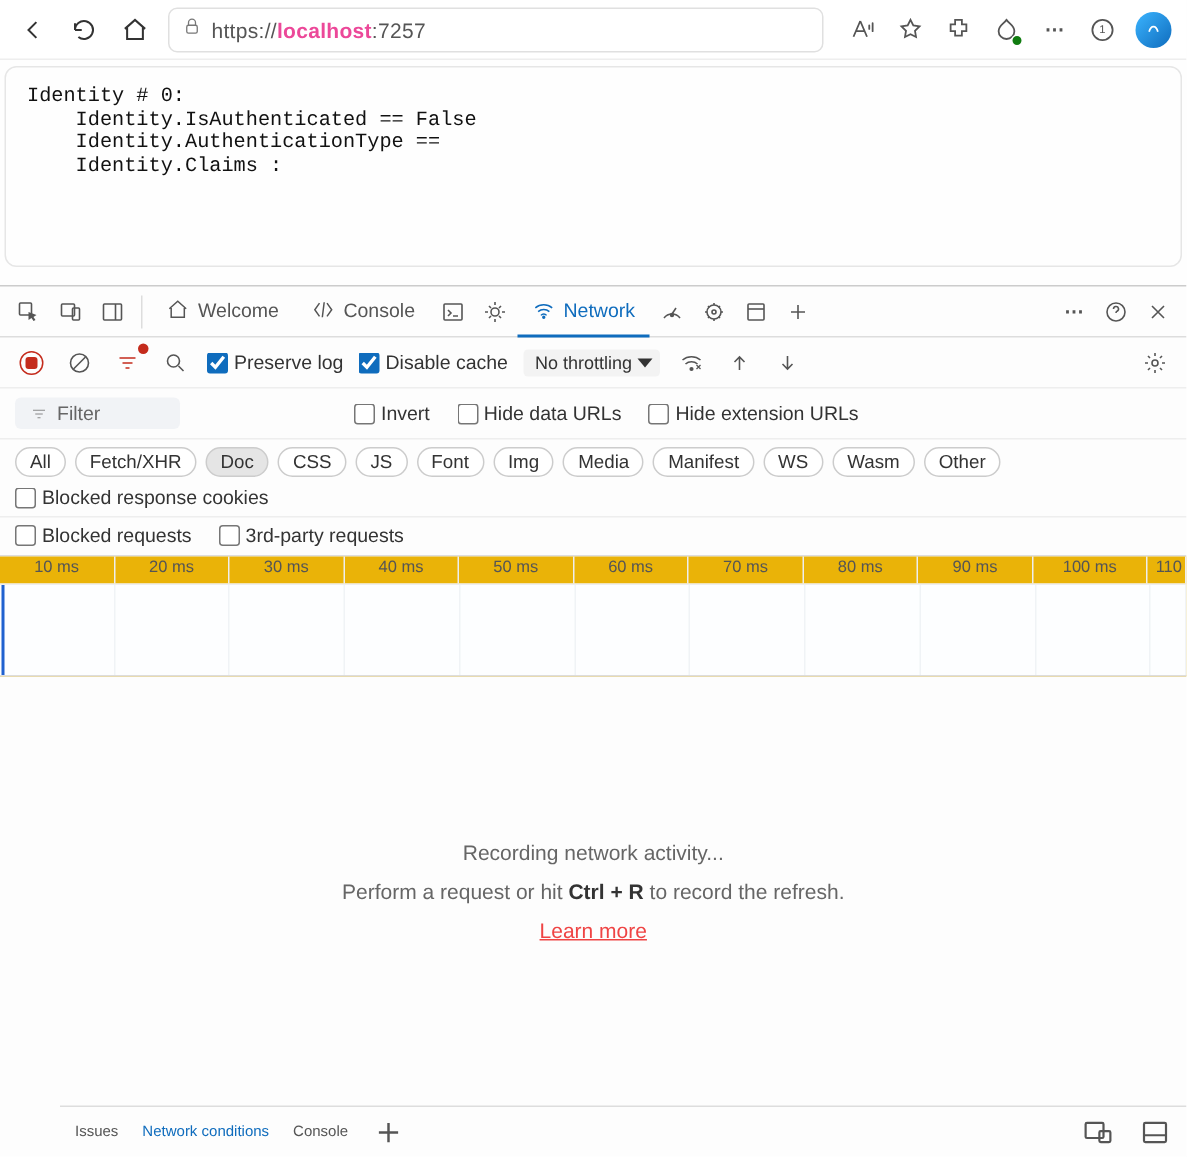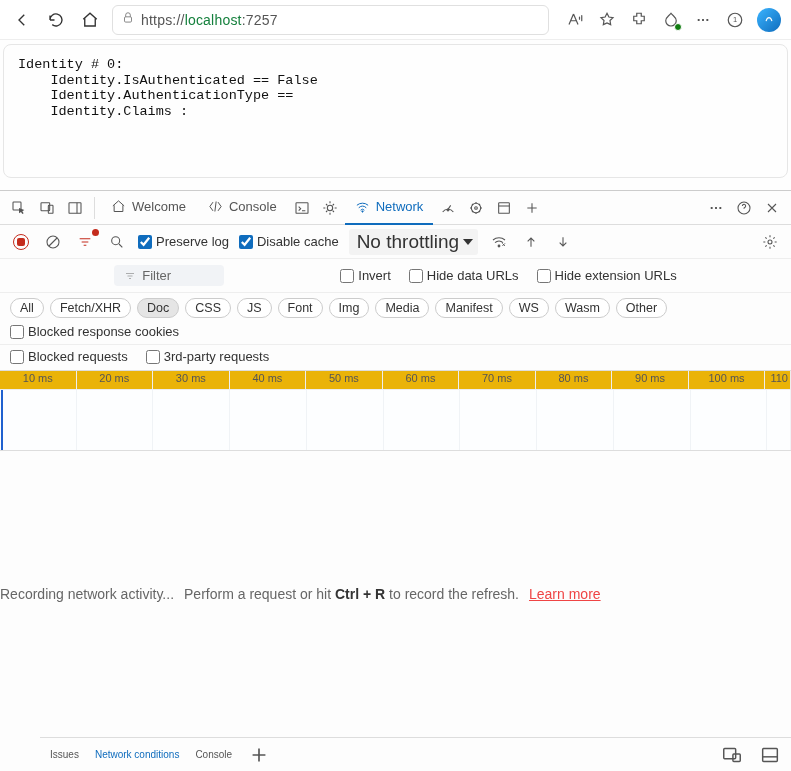--- a/index.html
+++ b/index.html
@@ -3,21 +3,21 @@
 <meta charset="utf-8">
 <style>
   * { box-sizing: border-box; margin: 0; padding: 0; }
   body { font-family: "Segoe UI", Arial, sans-serif; font-size: 13px; color: #333; background: #fff; width: 791px; height: 771px; overflow: hidden; display: flex; flex-direction: column; }
   .browser-toolbar { display: flex; align-items: center; gap: 10px; padding: 4px 10px; height: 40px; border-bottom: 1px solid #eee; }
   .tb-btn { width: 24px; height: 24px; display:flex; align-items:center; justify-content:center; color:#333; }
   .tb-btn svg { width:18px; height:18px; stroke:#333; fill:none; stroke-width:1.8; }
   .address-bar { flex:1; display:flex; align-items:center; gap:6px; border:1px solid #e0e0e0; border-radius:6px; padding:2px 8px; height:30px; background:#fff; }
   .address-bar svg { width:14px; height:14px; stroke:#777; fill:none; stroke-width:1.5; }
   .url { font-size:14px; color:#555; letter-spacing:0.2px; }
-  .url b { color:#15803d; font-weight:400; }
+  .url b { color:#ec4899; font-weight:700; }
   .right-icons { display:flex; align-items:center; gap:12px; padding-left:6px; }
   .right-icons .ic { width:20px; height:20px; display:flex; align-items:center; justify-content:center; color:#555; position:relative; }
   .right-icons svg { width:18px; height:18px; stroke:#555; fill:none; stroke-width:1.6; }
   .copilot { width:24px; height:24px; border-radius:50%; background:linear-gradient(135deg,#3bb4ff,#0f6cbd); display:flex; align-items:center; justify-content:center; }
   .copilot svg { stroke:#fff; width:14px; height:14px; }
   .green-dot { position:absolute; bottom:-1px; right:-1px; width:8px; height:8px; background:#107c10; border-radius:50%; border:1px solid #fff; }
   .content-area { flex:0 0 150px; background:#fefefe; display:flex; }
   .content-box { margin:4px 3px 12px 3px; flex:1; border:1px solid #e6e6e6; border-radius:8px; padding:12px 14px; font-family: Consolas, "Courier New", monospace; font-size:13.5px; color:#111; line-height:1.15; white-space:pre; overflow:hidden; }
   .devtools { flex:1; display:flex; flex-direction:column; border-top:1px solid #ccc; background:#fdfdfd; }
   .dt-tabs { display:flex; align-items:center; height:34px; border-bottom:1px solid #ddd; padding:16px 6px; gap:2px; }
@@ -28,36 +28,36 @@
   .dt-tab.active { color:#0f6cbd; border-bottom-color:#0f6cbd; }
   .dt-tab svg { width:15px; height:15px; stroke:currentColor; fill:none; stroke-width:1.6; }
   .dt-spacer { flex:1; }
   .net-toolbar { display:flex; align-items:center; gap:10px; height:34px; padding:0 10px; border-bottom:1px solid #eee; }
   .net-toolbar .ic { width:22px; height:22px; display:flex; align-items:center; justify-content:center; position:relative; }
   .rec-outer { width:16px; height:16px; border:1.8px solid #c42b1c; border-radius:50%; display:flex; align-items:center; justify-content:center; }
   .rec-inner { width:8px; height:8px; background:#c42b1c; border-radius:2px; }
   .net-toolbar svg { width:16px; height:16px; stroke:#555; fill:none; stroke-width:1.6; }
   .cb { display:flex; align-items:center; gap:4px; font-size:13px; color:#333; }
   .cb input { width:14px; height:14px; accent-color:#0f6cbd; }
-  .throttle-sel { display:flex; align-items:center; gap:4px; background:#f3f3f3; border-radius:3px; padding:2px 5px 2px 8px; font-size:19px; color:#333; }
+  .throttle-sel { display:flex; align-items:center; gap:4px; background:#f3f3f3; border-radius:3px; padding:2px 5px 2px 8px; font-size:12px; color:#333; }
   .throttle-sel .caret { border-left:5px solid transparent; border-right:5px solid transparent; border-top:6px solid #333; }
-  .filter-row { display:flex; align-items:center; gap:18px; height:34px; padding:0 10px; border-bottom:1px solid #eee;justify-content:center; }
+  .filter-row { display:flex; align-items:center; gap:18px; height:34px; padding:0 10px; border-bottom:1px solid #eee; }
   .filter-input { display:flex; align-items:center; gap:6px; background:#f1f3f6; border-radius:4px; padding:3px 10px; width:110px; color:#666; font-size:13px; }
   .filter-input svg { width:12px; height:12px; stroke:#666; }
   .type-row { display:flex; align-items:center; gap:6px; padding:5px 10px; border-bottom:1px solid #eee; flex-wrap:wrap; }
   .pill { border:1px solid #ccc; border-radius:10px; padding:2px 9px; font-size:12.5px; color:#333; background:#fff; }
   .pill.active { background:#e5e5e5; }
   .blk-row { display:flex; align-items:center; gap:18px; padding:4px 10px 6px; border-bottom:1px solid #ddd; }
   .timeline-wrap { height:80px; border-bottom:1px solid #ddd; position:relative; background:#eab308; }
   .timeline-hdr { display:flex; height:18px; font-size:11px; color:#555; }
   .tcell { flex:1; border-right:1px solid #eee; padding:1px 0 0 0; text-align:center; }
   .tarea { position:absolute; left:0; right:0; top:18px; bottom:0; border-top:1px solid #eee; background:#fdfeff; display:flex; }
   .tarea .tcol { flex:1; border-right:1px solid #f0f3f6; }
   .blue-marker { position:absolute; left:1px; top:0; bottom:0; width:2px; background:#2061cf; }
-  .net-empty { flex:1; display:flex; flex-direction:row; align-items:center; justify-content:flex-start; gap:10px; color:#666; font-size:14px; }
+  .net-empty { flex:1; display:flex; flex-direction:column; align-items:center; justify-content:center; gap:10px; color:#666; font-size:14px; }
   .net-empty .l2 b { color:#333; }
   .net-empty a { color:#ef4444; text-decoration:underline; cursor:pointer; }
   .bottom-bar { height:34px; border-top:1px solid #ddd; display:flex; align-items:center; padding:0 10px; gap:16px; font-size:10px; color:#555;margin-left:40px; }
   .bottom-bar .btab.active { color:#0f6cbd; }
   .bottom-bar .spacer { flex:1; }
   .bottom-bar .ic { width:22px; height:22px; display:flex; align-items:center; justify-content:center; }
   .red-badge { position:absolute; top:-2px; right:-3px; width:7px; height:7px; background:#c42b1c; border-radius:50%; }
 </style>
 </head>
 <body>

